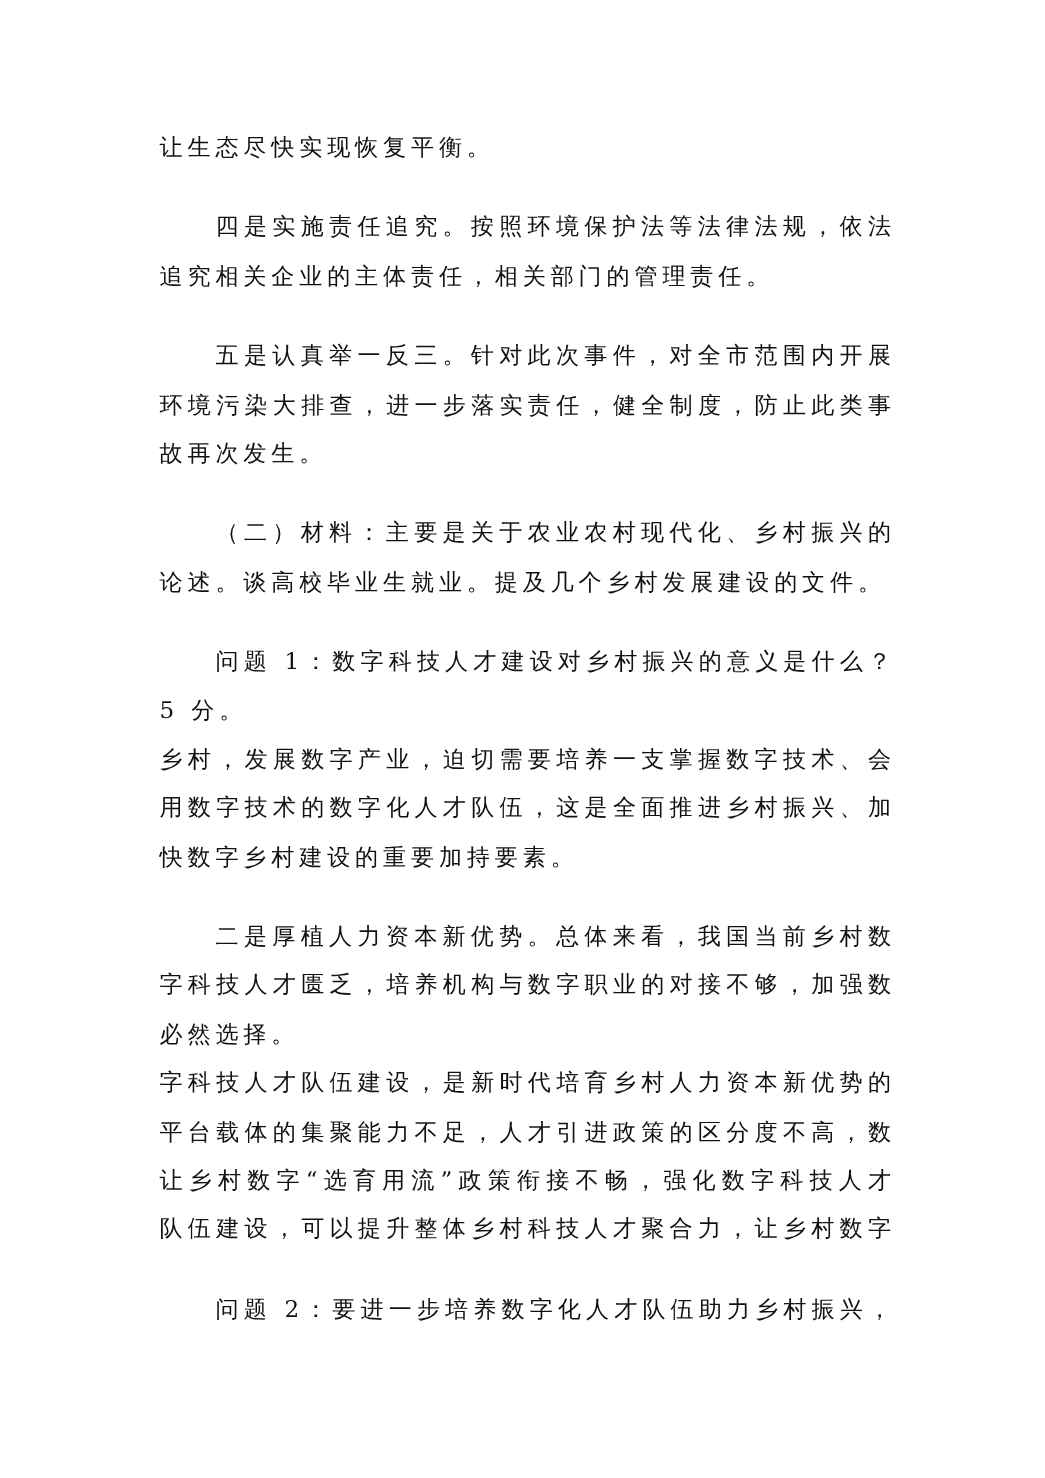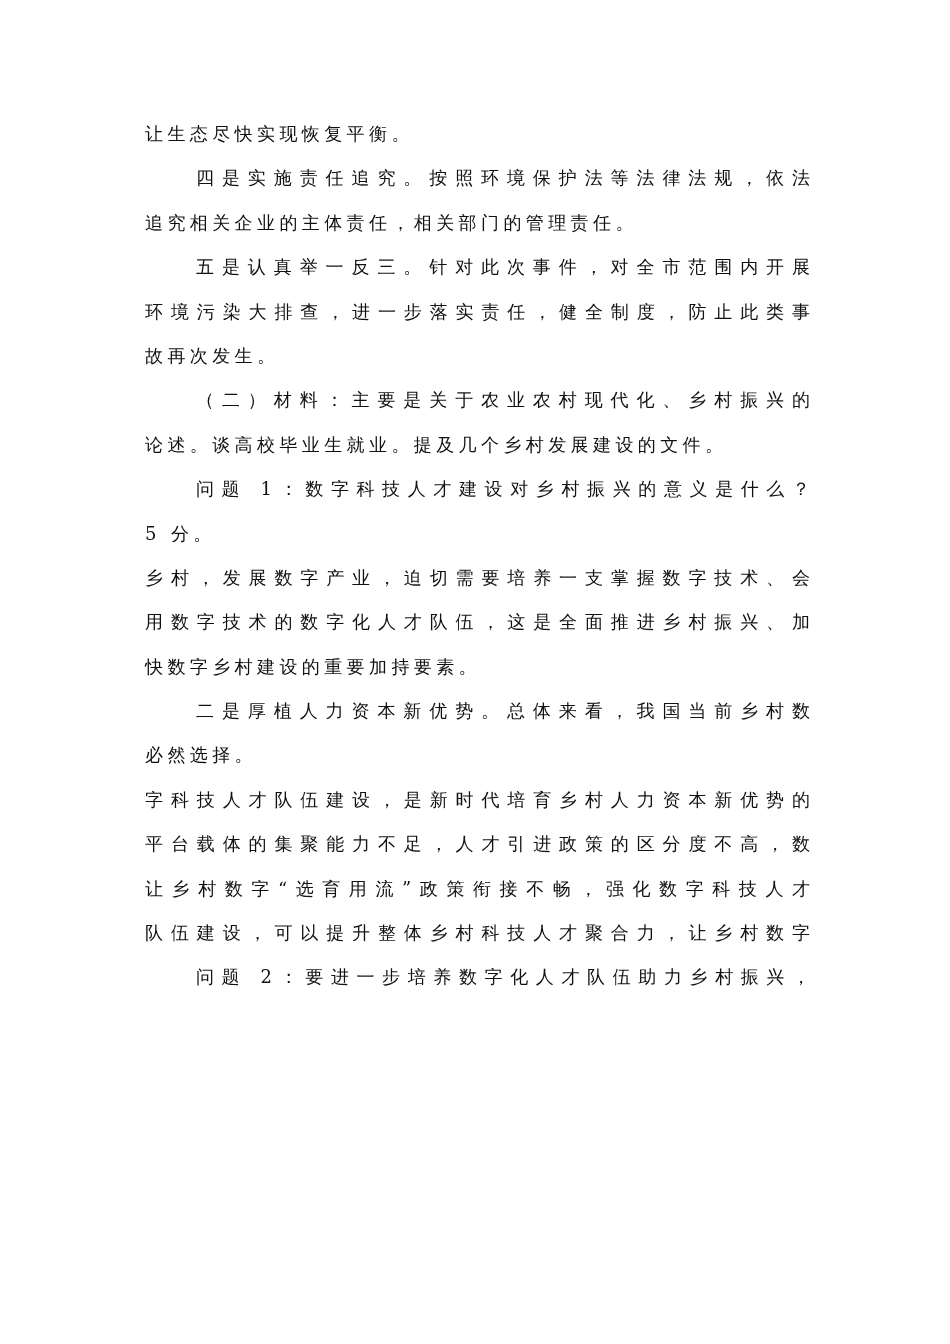--- a/index.html
+++ b/index.html
@@ -1,21 +1,21 @@
 <!DOCTYPE html>
 <html><head>
 <meta charset="utf-8">
 <style>
   html, body { margin: 0; padding: 0; background: #ffffff; }
   body { width: 950px; height: 1344px; position: relative; overflow: hidden;
          font-family: "DejaVu Serif", "Liberation Serif", serif; color: #111; }
   .page { position: absolute; left: 145px; top: 112px; width: 665px; }
-  .line { height: 44.4px; line-height: 44.4px; font-size: 18px; white-space: nowrap;
+  .line { height: 44.4px; line-height: 44.4px; font-size: 21px; white-space: nowrap;
           letter-spacing: 4.4px; }
-  .line.indent { padding-left: 51px; }
+  .line.indent { padding-left: 51px; margin-top: 28px; }
   .line.justify { text-align: justify; text-align-last: justify; letter-spacing: 0; }
 </style>
 </head>
 <body>
 
 <div class="page">
 
   <div class="line">让生态尽快实现恢复平衡。</div>
 
   <div class="line indent justify">四是实施责任追究。按照环境保护法等法律法规，依法</div>
@@ -29,20 +29,21 @@
   <div class="line">论述。谈高校毕业生就业。提及几个乡村发展建设的文件。</div>
 
   <div class="line indent justify">问题 1：数字科技人才建设对乡村振兴的意义是什么？</div>
   <div class="line">5 分。</div>
 
   <div class="line justify">乡村，发展数字产业，迫切需要培养一支掌握数字技术、会</div>
   <div class="line justify">用数字技术的数字化人才队伍，这是全面推进乡村振兴、加</div>
   <div class="line">快数字乡村建设的重要加持要素。</div>
 
   <div class="line indent justify">二是厚植人力资本新优势。总体来看，我国当前乡村数</div>
+  <div class="line justify">字科技人才匮乏，培养机构与数字职业的对接不够，加强数</div>
   <div class="line">必然选择。</div>
   <div class="line justify">字科技人才队伍建设，是新时代培育乡村人力资本新优势的</div>
 
   <div class="line justify">平台载体的集聚能力不足，人才引进政策的区分度不高，数</div>
   <div class="line justify">让乡村数字“选育用流”政策衔接不畅，强化数字科技人才</div>
   <div class="line justify">队伍建设，可以提升整体乡村科技人才聚合力，让乡村数字</div>
 
   <div class="line indent justify">问题 2：要进一步培养数字化人才队伍助力乡村振兴，</div>
 </div>
 

